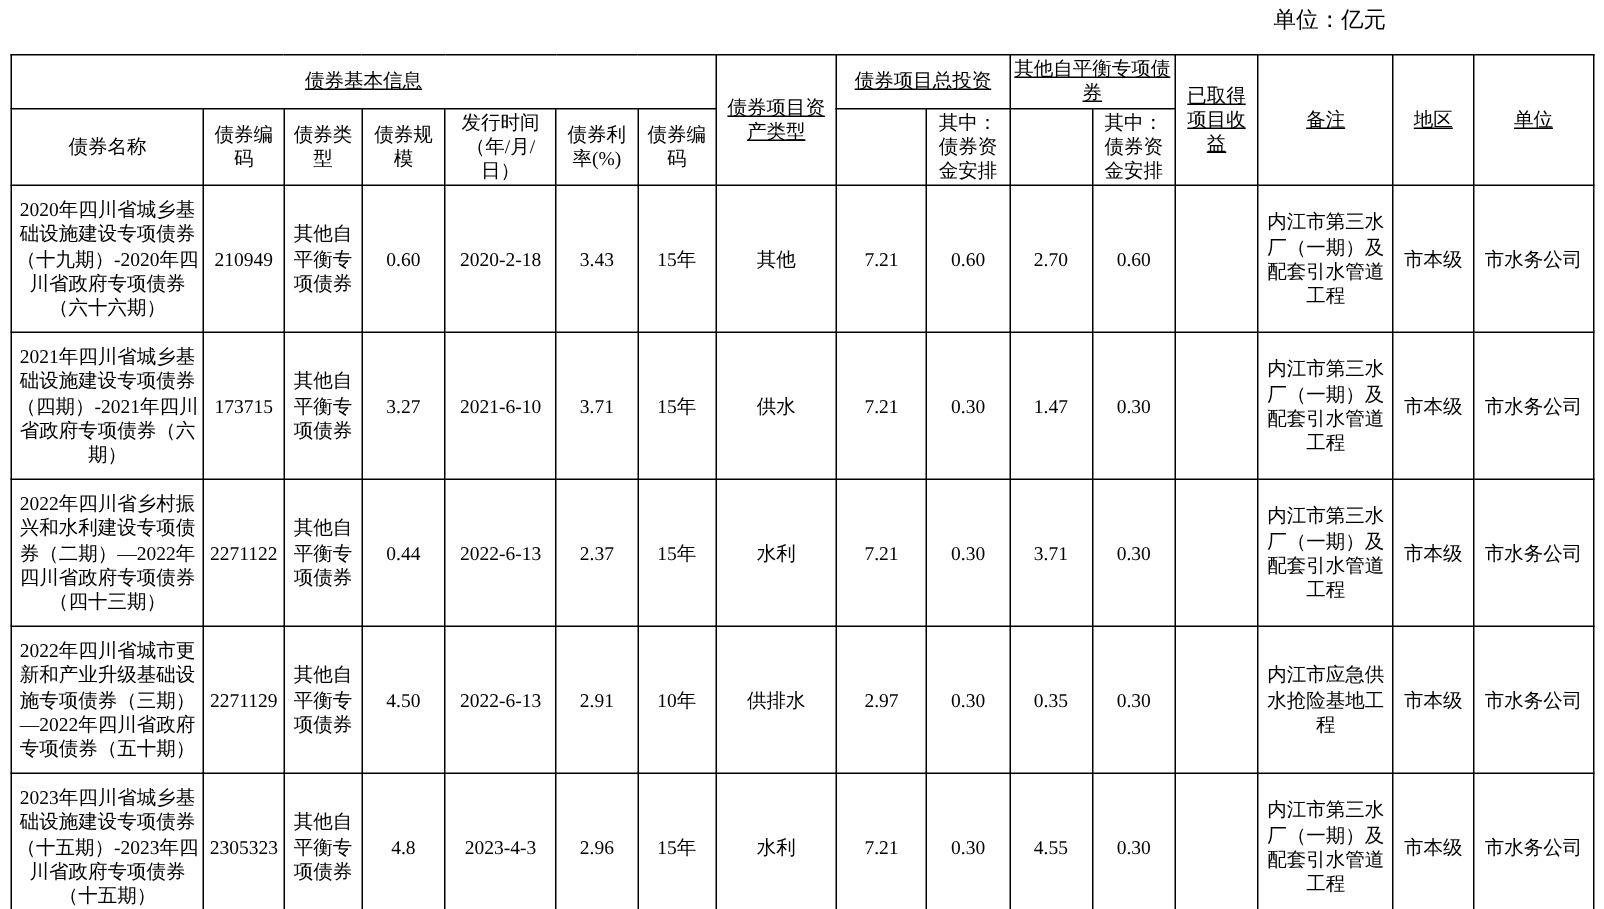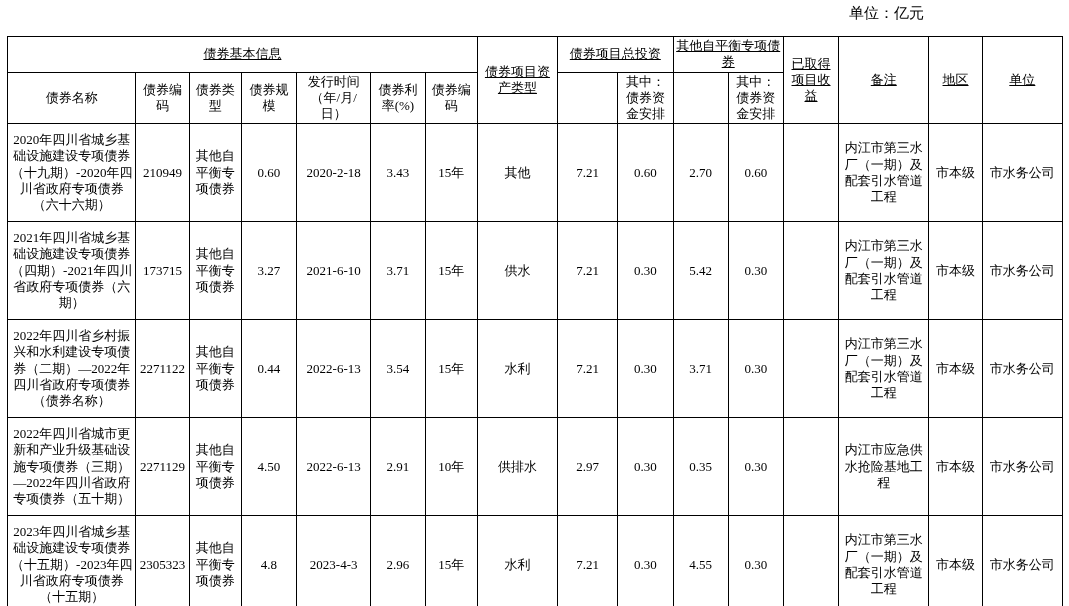--- a/index.html
+++ b/index.html
@@ -121,34 +121,34 @@
     <td>2021年四川省城乡基础设施建设专项债券（四期）-2021年四川省政府专项债券（六期）</td>
     <td>173715</td>
     <td>其他自平衡专项债券</td>
     <td>3.27</td>
     <td>2021-6-10</td>
     <td>3.71</td>
     <td>15年</td>
     <td>供水</td>
     <td>7.21</td>
     <td>0.30</td>
-    <td>5.42</td>
+    <td>1.47</td>
     <td>0.30</td>
     <td></td>
     <td>内江市第三水厂（一期）及配套引水管道工程</td>
     <td>市本级</td>
     <td>市水务公司</td>
   </tr>
         <tr>
-    <td>2022年四川省乡村振兴和水利建设专项债券（二期）—2022年四川省政府专项债券（债券名称）</td>
+    <td>2022年四川省乡村振兴和水利建设专项债券（二期）—2022年四川省政府专项债券（四十三期）</td>
     <td>2271122</td>
     <td>其他自平衡专项债券</td>
     <td>0.44</td>
     <td>2022-6-13</td>
-    <td>3.54</td>
+    <td>2.37</td>
     <td>15年</td>
     <td>水利</td>
     <td>7.21</td>
     <td>0.30</td>
     <td>3.71</td>
     <td>0.30</td>
     <td></td>
     <td>内江市第三水厂（一期）及配套引水管道工程</td>
     <td>市本级</td>
     <td>市水务公司</td>

